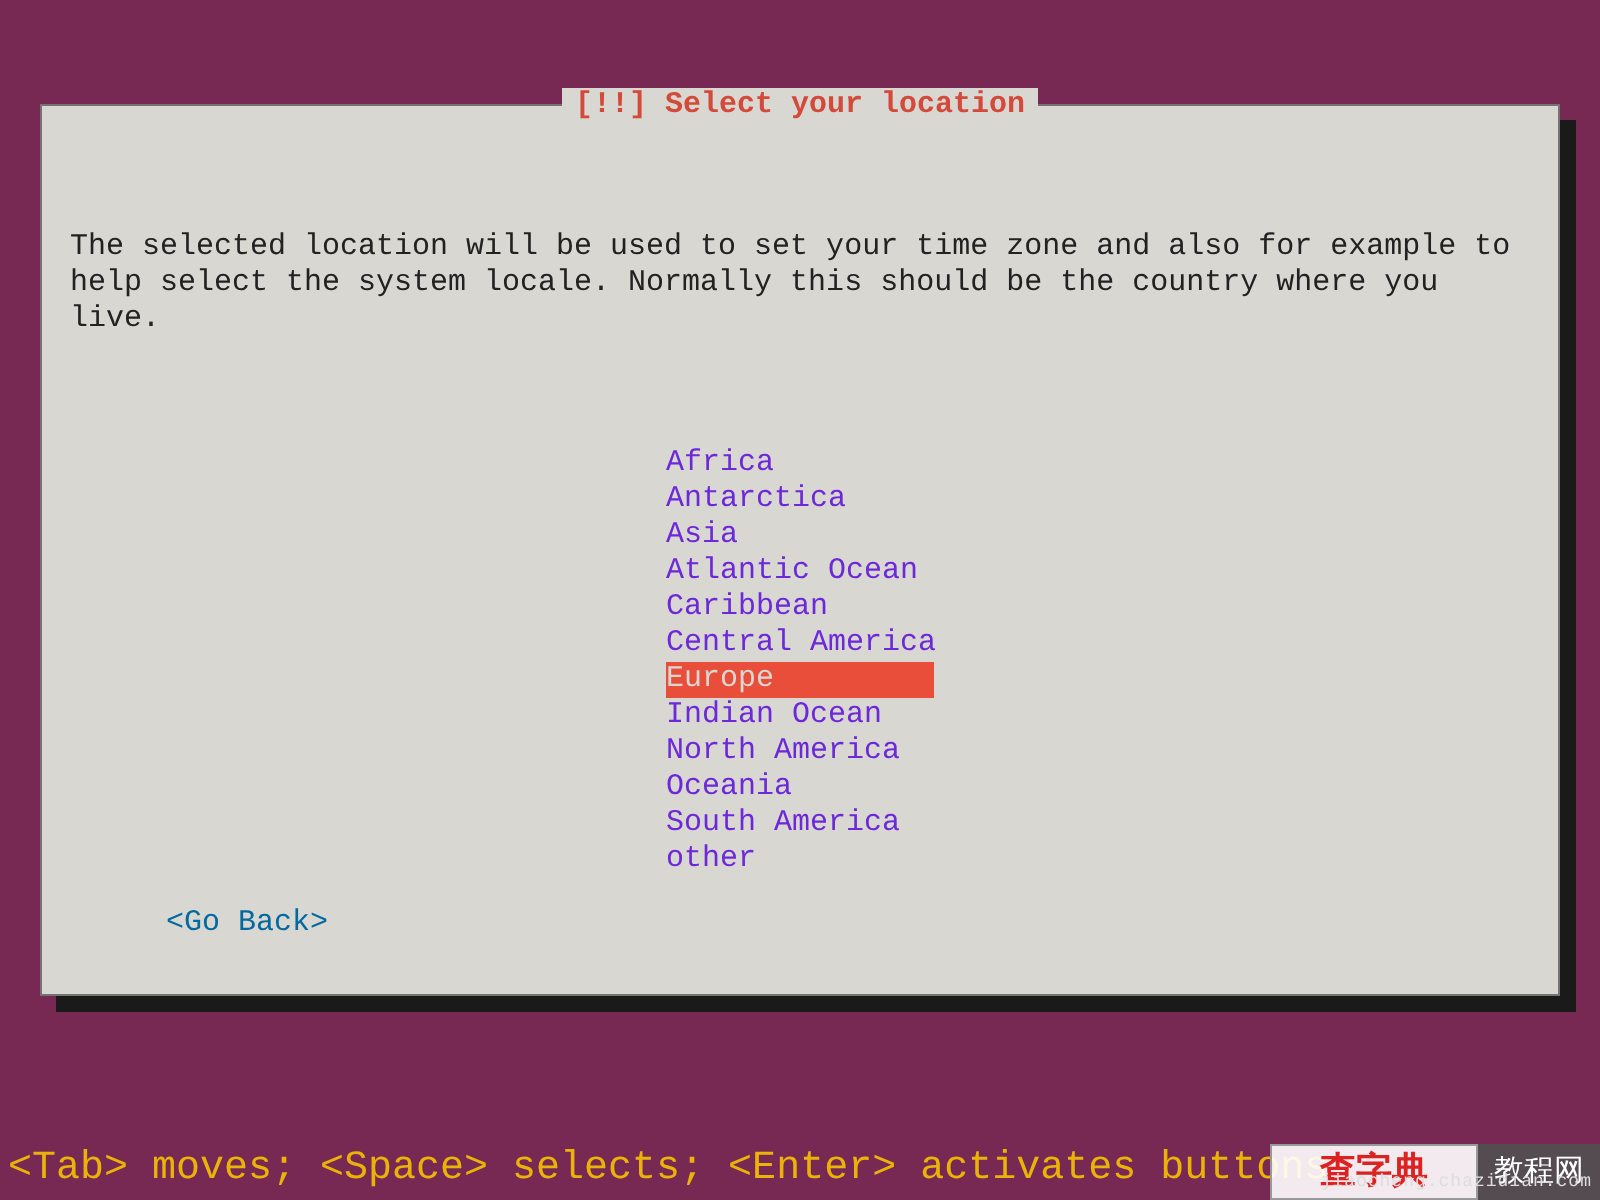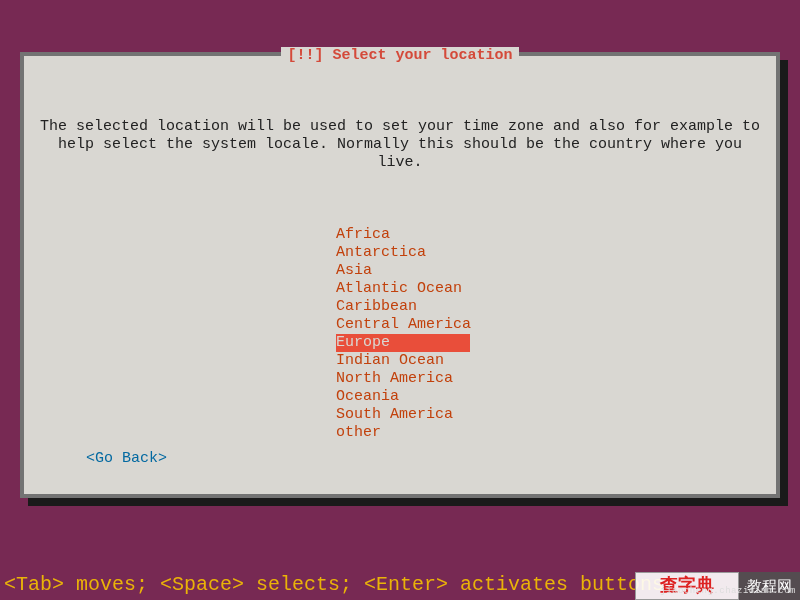--- a/index.html
+++ b/index.html
@@ -22,21 +22,21 @@
     height: 446px;
     background: #1a1a1a;
   }
   .dialog {
     position: absolute;
     top: 52px;
     left: 20px;
     width: 760px;
     height: 446px;
     background: #d9d7d2;
-    border: 4px solid #737373;
+    border: 1px solid #737373;
     color: #222;
   }
   .title-row {
     position: relative;
     height: 18px;
     text-align: center;
     top: -9px;
   }
   .title-text {
     display: inline-block;
@@ -44,29 +44,29 @@
     padding: 0 6px;
     font-weight: bold;
   }
   .priority { color: #d44a3a; }
   .title-name { color: #d44a3a; }
   .dialog-body {
     padding: 8px 14px 0 14px;
     white-space: pre-wrap;
     color: #222;
   }
-  .dialog-body p { margin-bottom: 18px; text-align: center; }
+  .dialog-body p { margin-bottom: 18px; }
   .list {
     margin-left: 298px;
     margin-top: 0px;
   }
   .list .item {
     display: block;
     white-space: pre;
-    color: #c2410c;
+    color: #6d28d9;
     width: 136px;
   }
   .list .item.selected {
     background: #e94e3a;
     color: #d9d7d2;
     width: 134px;
   }
   .go-back {
     position: absolute;
     left: 62px;

